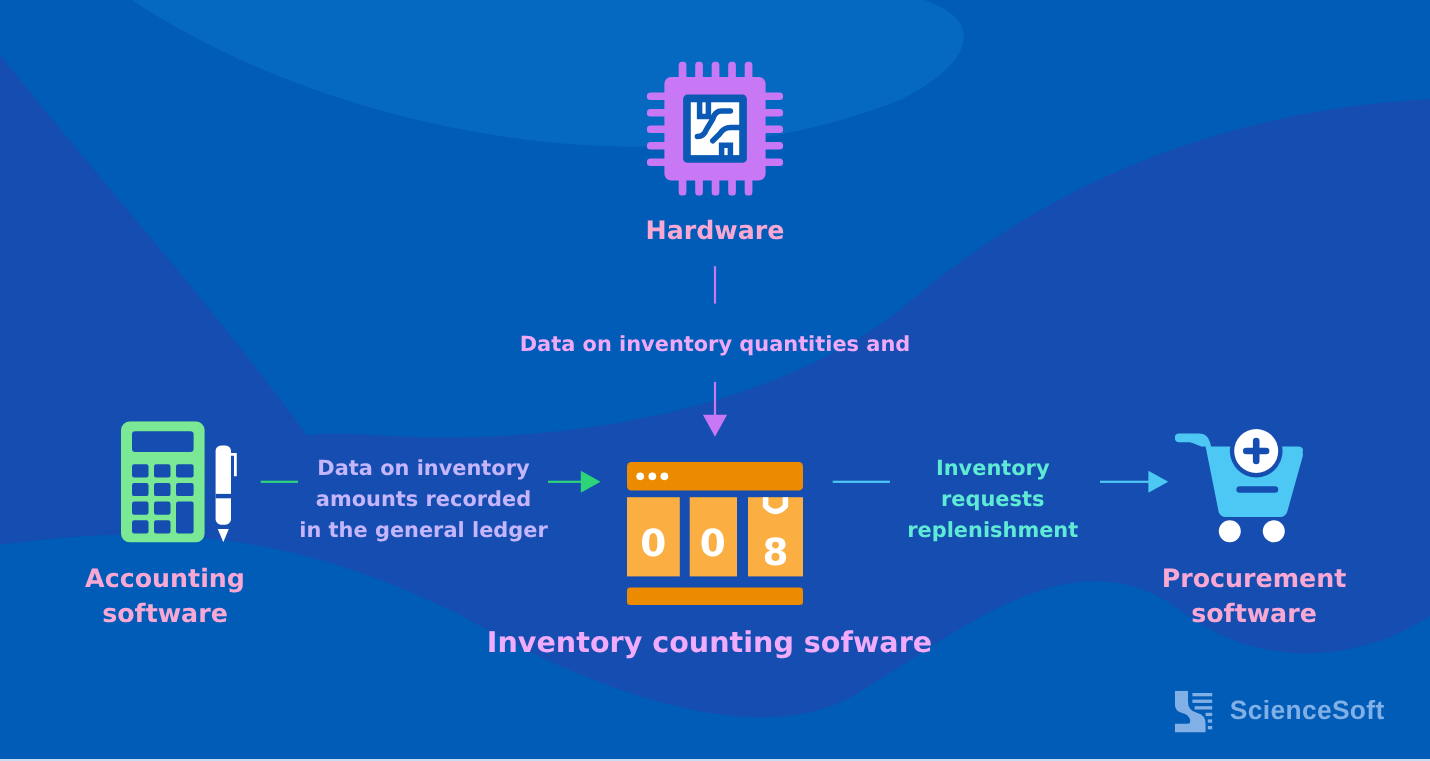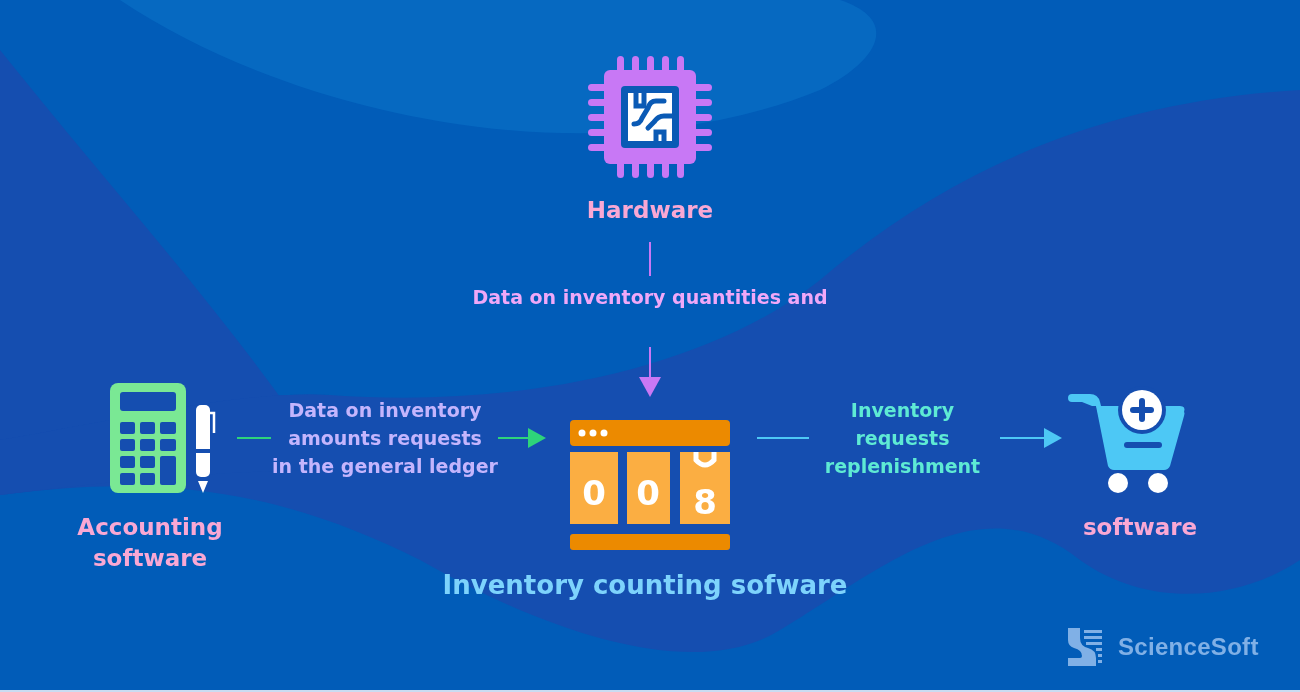--- a/index.html
+++ b/index.html
@@ -9,24 +9,24 @@
       background: #015cb8;
     }
     .bg { position: absolute; left: 0; top: 0; width: 1300px; height: 692px; }
     .abs { position: absolute; }
     .node-label {
       position: absolute; color: #f9a8d4; text-align: center;
       font-weight: bold; font-size: 23px; line-height: 31px;
     }
     .flow-label {
       position: absolute; text-align: center; font-weight: bold;
-      font-size: 19px; line-height: 28px; white-space: nowrap;
+      font-size: 19px; line-height: 28px; white-space: nowrap; margin-top: 16px;
     }
     .title-label {
-      position: absolute; color: #7dd3fc; text-align: center;
+      position: absolute; color: #f0abfc; text-align: center;
       font-weight: bold; font-size: 26px; line-height: 34px; white-space: nowrap;
     }
     .brand {
       position: absolute; left: 1068px; top: 628px; height: 38px;
       display: flex; align-items: center; gap: 14px;
     }
     .brand-text {
       color: #80b0e6; font-family: "Liberation Sans", sans-serif;
       font-weight: bold; font-size: 24px; letter-spacing: 0.3px;
     }
@@ -120,21 +120,21 @@
 </svg>
 
 <div class="node-label" style="left:50px;top:512px;width:200px;">
   <div>Accounting</div>
   <div>software</div>
 </div>
 
 <div class="abs" style="left:237px;top:437px;width:34px;height:2px;background:#2ed47a;"></div>
 <div class="flow-label" style="left:260px;top:396px;width:250px;color:#c4b5fd;">
   <div>Data on inventory</div>
-  <div>amounts requests</div>
+  <div>amounts recorded</div>
   <div>in the general ledger</div>
 </div>
 <svg class="abs" style="left:498px;top:428px;" width="48" height="20" viewBox="0 0 48 20">
   <rect x="0" y="9" width="32" height="2" fill="#2ed47a"></rect>
   <polygon points="30,0 48,10 30,20" fill="#2ed47a"></polygon>
 </svg>
 
 <svg class="abs" style="left:570px;top:420px;" width="160" height="130" viewBox="0 0 160 130">
   <rect x="0" y="0" width="160" height="26" rx="4" fill="#ec8a00"></rect>
   <circle cx="12" cy="13" r="3.5" fill="#ffffff"></circle>
@@ -169,20 +169,21 @@
   <circle cx="74" cy="24" r="24" fill="#154eb0"></circle>
   <circle cx="74" cy="24" r="20" fill="#ffffff"></circle>
   <rect x="71" y="12" width="6" height="24" rx="3" fill="#154eb0"></rect>
   <rect x="62" y="21" width="24" height="6" rx="3" fill="#154eb0"></rect>
   <rect x="56" y="56" width="38" height="6" rx="3" fill="#154eb0"></rect>
   <circle cx="50" cy="97" r="10" fill="#ffffff"></circle>
   <circle cx="90" cy="97" r="10" fill="#ffffff"></circle>
 </svg>
 
 <div class="node-label" style="left:1040px;top:512px;width:200px;">
+  <div>Procurement</div>
   <div>software</div>
 </div>
 
 <div class="brand">
   <svg width="36" height="38" viewBox="0 0 36 38">
     <path d="M0,0 L12,0 L12,10 Q12,18 20,20 Q28,22 28,30 L28,38 L0,38 L0,30 L12,30 Q14,30 14,28 Q14,22 6,20 Q0,18 0,12 Z" fill="#80b0e6"></path>
     <g fill="#80b0e6">
       <rect x="16" y="2" width="18" height="3"></rect>
       <rect x="16" y="8" width="18" height="3"></rect>
       <rect x="18" y="14" width="16" height="3"></rect>

